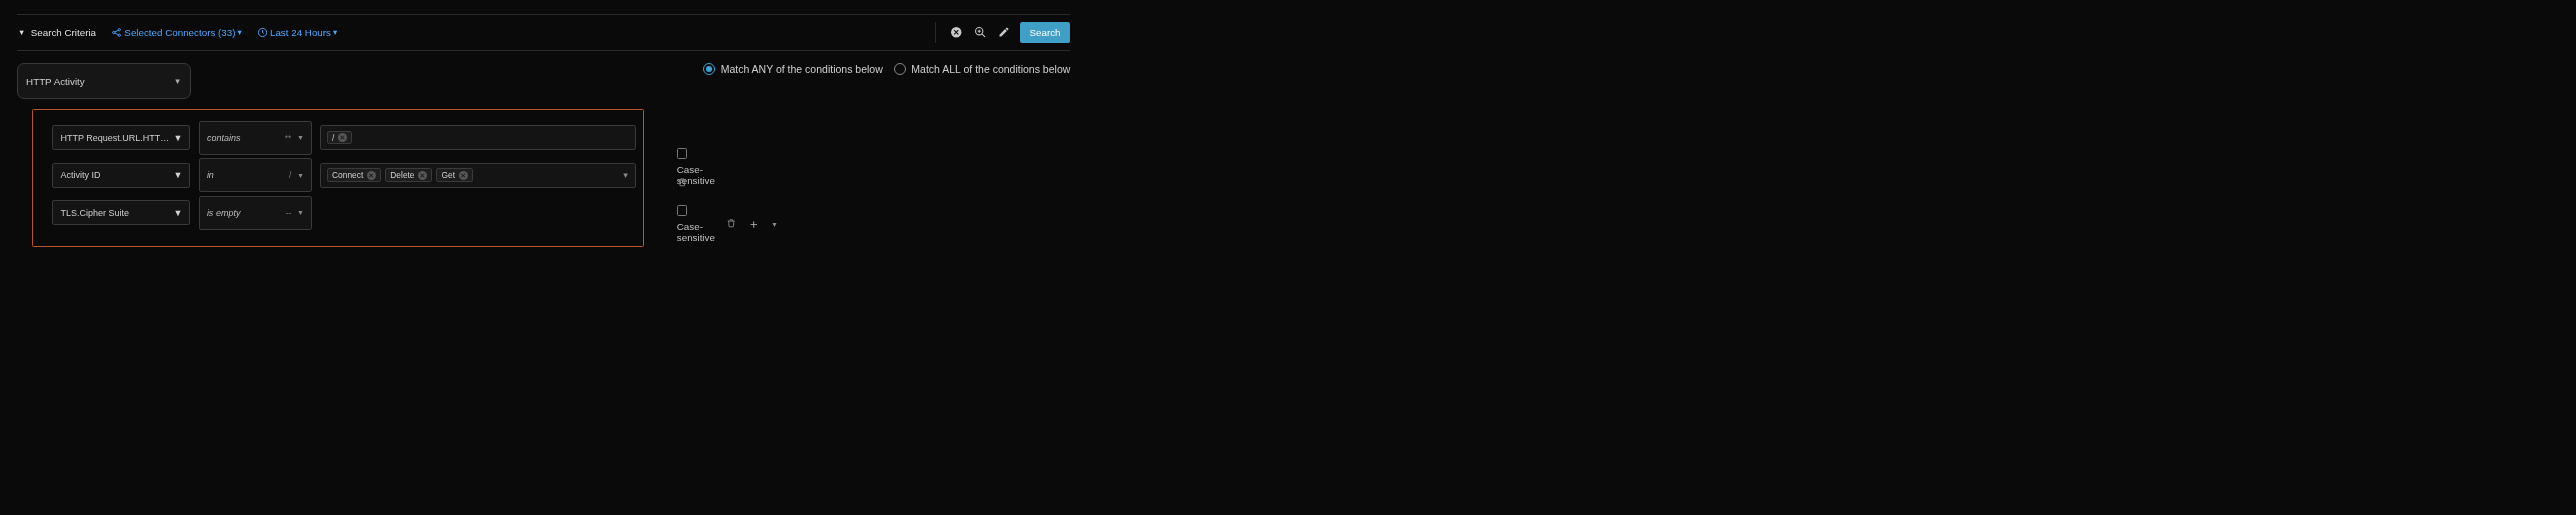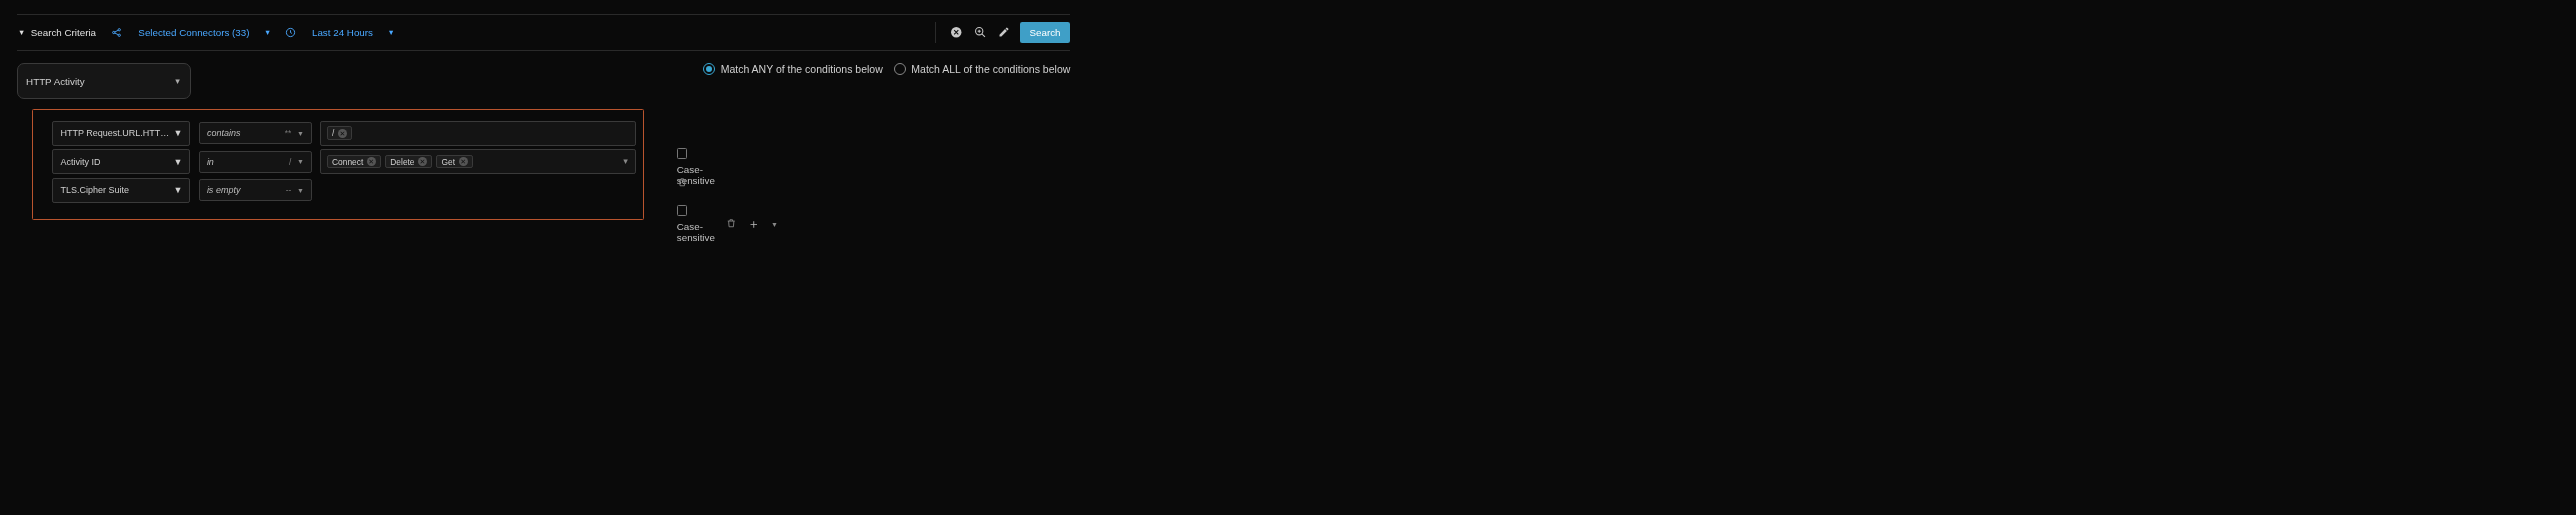--- a/index.html
+++ b/index.html
@@ -17,21 +17,21 @@
     .title { font-size: 15.3px; font-weight: 700; color: #fff; }
     .subtitle { color: #9aa0a6; font-size: 9.8px; }
     .learn-more { color: #4aa8ff; cursor: pointer; font-size: 9.8px; }
 
     .criteria-bar {
       display: flex; align-items: center; gap: 15.3px;
       padding: 7px 0; border-top: 0.7px solid #2a2a2a; border-bottom: 0.7px solid #2a2a2a;
     }
     .chevron-down-mini { font-size: 8.4px; }
     .criteria-label { color: #e0e0e0; font-weight: 500; display: flex; align-items: center; gap: 7px; margin-left: 2.8px; }
-    .link-text { color: #4aa8ff; cursor: pointer; display: inline-flex; align-items: center; gap: 16px; }
+    .link-text { color: #4aa8ff; cursor: pointer; display: inline-flex; align-items: center; gap: 2px; }
     .grow { flex: 1; }
 
     .right-tools { display: flex; align-items: center; gap: 8.4px; border-left: 0.7px solid #2a2a2a; padding-left: 13px; }
     .tool-icon {
       width: 15.3px; height: 15.3px; display: inline-flex; align-items: center; justify-content: center;
       color: #c8c8c8; cursor: pointer; font-size: 12.5px;
     }
     .btn-search {
       background: #3f9fc7; color: #fff; border: none; padding: 4.9px 9.8px; border-radius: 2.1px;
       font-size: 9.8px; font-weight: 500; cursor: pointer;
@@ -74,21 +74,21 @@
 
     .cond-row { display: flex; align-items: center; gap: 8.4px; margin: 3.5px 0 3.5px 12.5px; }
     .field-select {
       background: #141414; border: 0.7px solid #3a3a3a; border-radius: 2.1px; color: #d0d0d0;
       padding: 0 7px; display: flex; align-items: center; justify-content: space-between;
       width: 138px; height: 25px; cursor: pointer; font-size: 9px;
     }
     .op-select {
       background: #141414; border: 0.7px solid #3a3a3a; border-radius: 2.1px; color: #bdbdbd;
       padding: 0 7px; display: flex; align-items: center; justify-content: space-between;
-      width: 113px; height: 22px; cursor: pointer; font-style: italic; font-size: 9px;
+      width: 113px; height: 34px; cursor: pointer; font-style: italic; font-size: 9px;
     }
     .op-hint { font-style: normal; color: #7a7a7a; font-size: 8.4px; margin-left: 2.8px; display:inline-flex; align-items:center; gap:5.6px; }
     .value-box {
       background: #141414; border: 0.7px solid #3a3a3a; border-radius: 2.1px; color: #d0d0d0;
       padding: 0 5.6px; display: flex; align-items: center; flex: 1; min-width: 300px; height: 25px;
       gap: 4.2px; flex-wrap: wrap;
     }
     .chip {
       display: inline-flex; align-items: center; gap: 3.5px; background: #1e1e1e; border: 0.7px solid #3a3a3a;
       border-radius: 2.1px; padding: 0.7px 4.2px; font-size: 8.4px; color: #d0d0d0;

